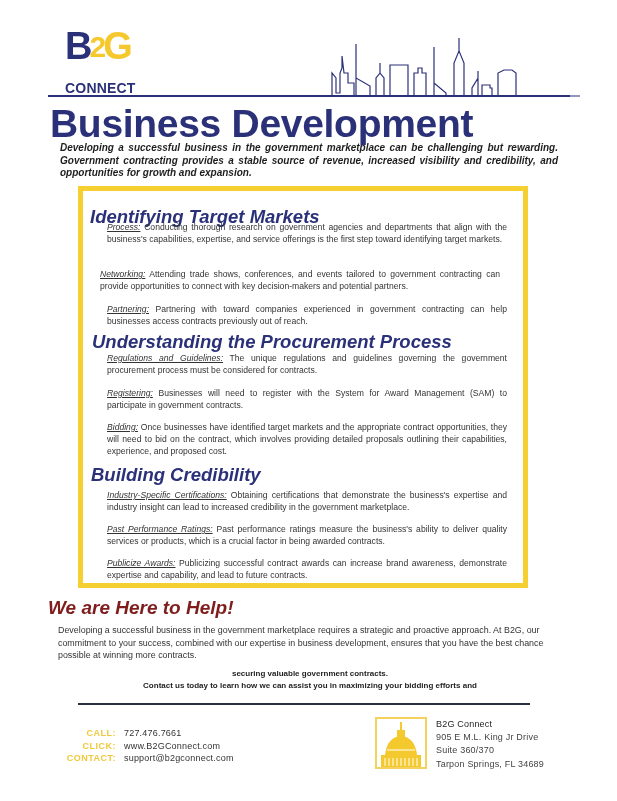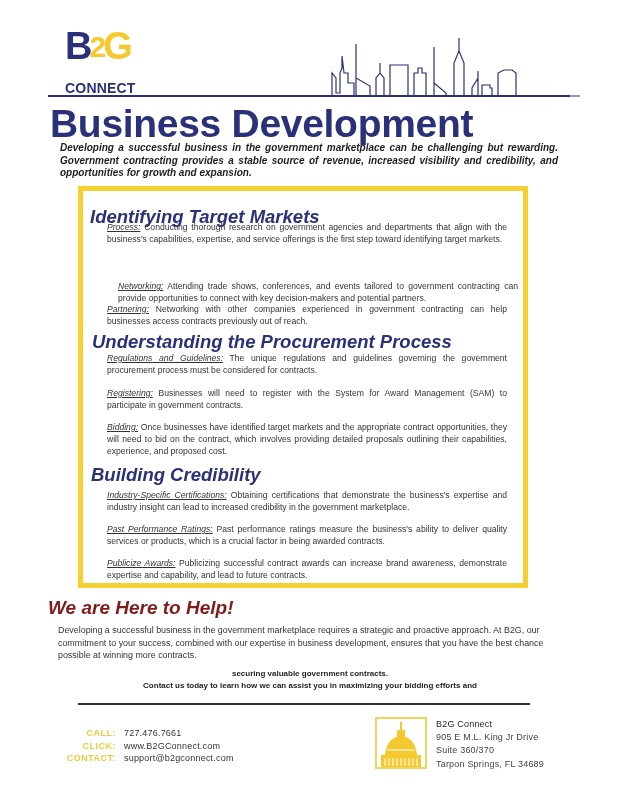--- a/index.html
+++ b/index.html
@@ -56,22 +56,22 @@
 </svg>
 <div class="abs top-rule"></div>
 
 <div class="abs title">Business Development</div>
 <div class="abs intro">Developing a successful business in the government marketplace can be challenging but rewarding. Government contracting provides a stable source of revenue, increased visibility and credibility, and opportunities for growth and expansion.</div>
 
 <div class="abs ybox"></div>
 
 <div class="abs h2" style="left:90px; top:206px;">Identifying Target Markets</div>
 <div class="abs para" style="left:107px; top:221px;"><span class="lbl">Process:</span><span> Conducting thorough research on government agencies and departments that align with the business's capabilities, expertise, and service offerings is the first step toward identifying target markets.</span></div>
-<div class="abs para" style="left:118px; top:268px;margin-top:12px;"><span class="lbl">Networking:</span><span> Attending trade shows, conferences, and events tailored to government contracting can provide opportunities to connect with key decision-makers and potential partners.</span></div>
-<div class="abs para" style="left:107px; top:303px;"><span class="lbl">Partnering:</span><span> Networking with other companies experienced in government contracting can help businesses access contracts previously out of reach.</span></div>
+<div class="abs para" style="left:100px; top:268px;"><span class="lbl">Networking:</span><span> Attending trade shows, conferences, and events tailored to government contracting can provide opportunities to connect with key decision-makers and potential partners.</span></div>
+<div class="abs para" style="left:107px; top:303px;"><span class="lbl">Partnering:</span><span> Partnering with toward companies experienced in government contracting can help businesses access contracts previously out of reach.</span></div>
 
 <div class="abs h2" style="left:92px; top:331px;">Understanding the Procurement Process</div>
 <div class="abs para" style="left:107px; top:352px;"><span class="lbl">Regulations and Guidelines:</span><span> The unique regulations and guidelines governing the government procurement process must be considered for contracts.</span></div>
 <div class="abs para" style="left:107px; top:387px;"><span class="lbl">Registering:</span><span> Businesses will need to register with the System for Award Management (SAM) to participate in government contracts.</span></div>
 <div class="abs para" style="left:107px; top:421px;"><span class="lbl">Bidding:</span><span> Once businesses have identified target markets and the appropriate contract opportunities, they will need to bid on the contract, which involves providing detailed proposals outlining their capabilities, experience, and proposed cost.</span></div>
 
 <div class="abs h2" style="left:91px; top:464px;">Building Credibility</div>
 <div class="abs para" style="left:107px; top:489px;"><span class="lbl">Industry-Specific Certifications:</span><span> Obtaining certifications that demonstrate the business's expertise and industry insight can lead to increased credibility in the government marketplace.</span></div>
 <div class="abs para" style="left:107px; top:523px;"><span class="lbl">Past Performance Ratings:</span><span> Past performance ratings measure the business's ability to deliver quality services or products, which is a crucial factor in being awarded contracts.</span></div>
 <div class="abs para" style="left:107px; top:557px;"><span class="lbl">Publicize Awards:</span><span> Publicizing successful contract awards can increase brand awareness, demonstrate expertise and capability, and lead to future contracts.</span></div>

